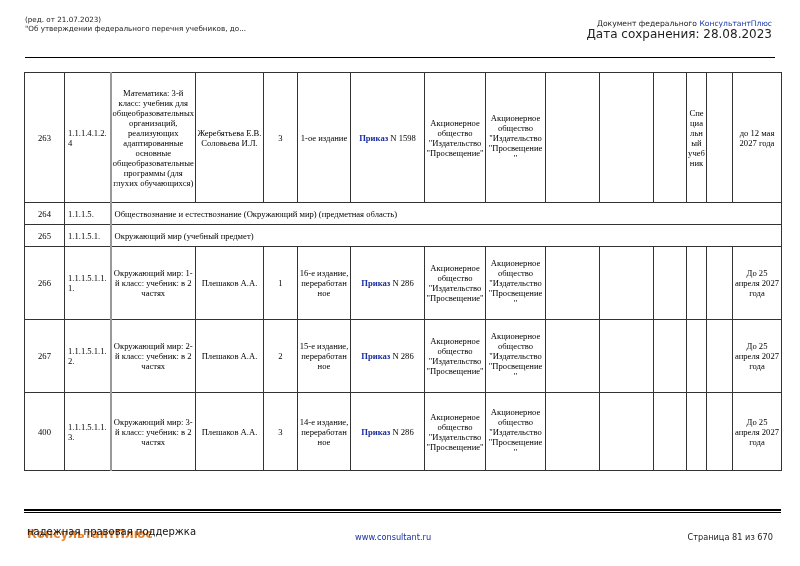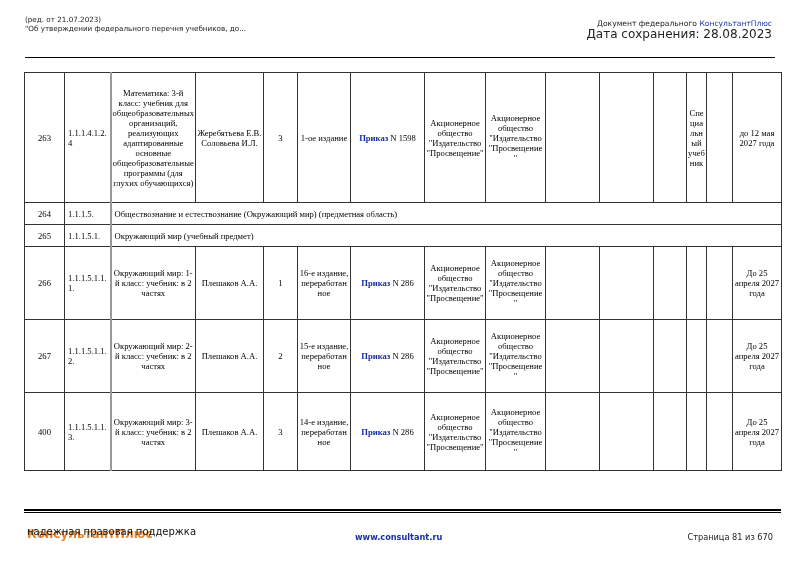--- a/index.html
+++ b/index.html
@@ -12,21 +12,21 @@
   .hdr-rule { position: absolute; left: 25px; width: 750px; top: 57px; height: 0; border-top: 1.5px solid #000; }
   table.grid { position: absolute; left: 24px; top: 72px; border-collapse: collapse; table-layout: fixed; width: 757px; }
   table.grid td { border: 1px solid #333; font-size: 8.6px; line-height: 10px; text-align: center; vertical-align: middle; padding: 1px 1px; word-wrap: break-word; overflow: hidden; }
   table.grid td.left { text-align: left; padding-left: 3px; }
   table.grid td.col2 { border-right: 2px solid #999; }
   .link { color: #1a2fa0; font-weight: bold; }
   .bottom-rule { position: absolute; left: 24px; width: 757px; top: 509px; border-top: 2px solid #000; }
   .bottom-rule2 { position: absolute; left: 24px; width: 757px; top: 512px; border-top: 1px solid #000; }
   .ftr-logo { position: absolute; left: 27px; top: 527px; font-family: "DejaVu Sans", sans-serif; font-weight: bold; font-size: 12px; color: #e8822a; }
   .ftr-tag { position: absolute; left: 27px; top: 526px; font-family: "DejaVu Sans", sans-serif; font-weight: normal; font-size: 10px; color: #111; }
-  .ftr-url { position: absolute; left: 355px; top: 532px; font-family: "DejaVu Sans", sans-serif; font-weight: bold; font-size: 8.2px; color: #1a2fa0; }
+  .ftr-url { position: absolute; left: 355px; top: 532px; font-family: "DejaVu Sans", sans-serif; font-weight: normal; font-size: 8.2px; color: #1a2fa0; }
   .ftr-page { position: absolute; right: 27px; top: 532px; font-family: "DejaVu Sans", sans-serif; font-size: 8.2px; color: #222; padding-left: 31px; }
 </style>
 </head>
 <body>
 
 <div class="hdr-left">
   <div>(ред. от 21.07.2023)</div>
   <div>"Об утверждении федерального перечня учебников, до...</div>
 </div>
 <div class="hdr-right">

